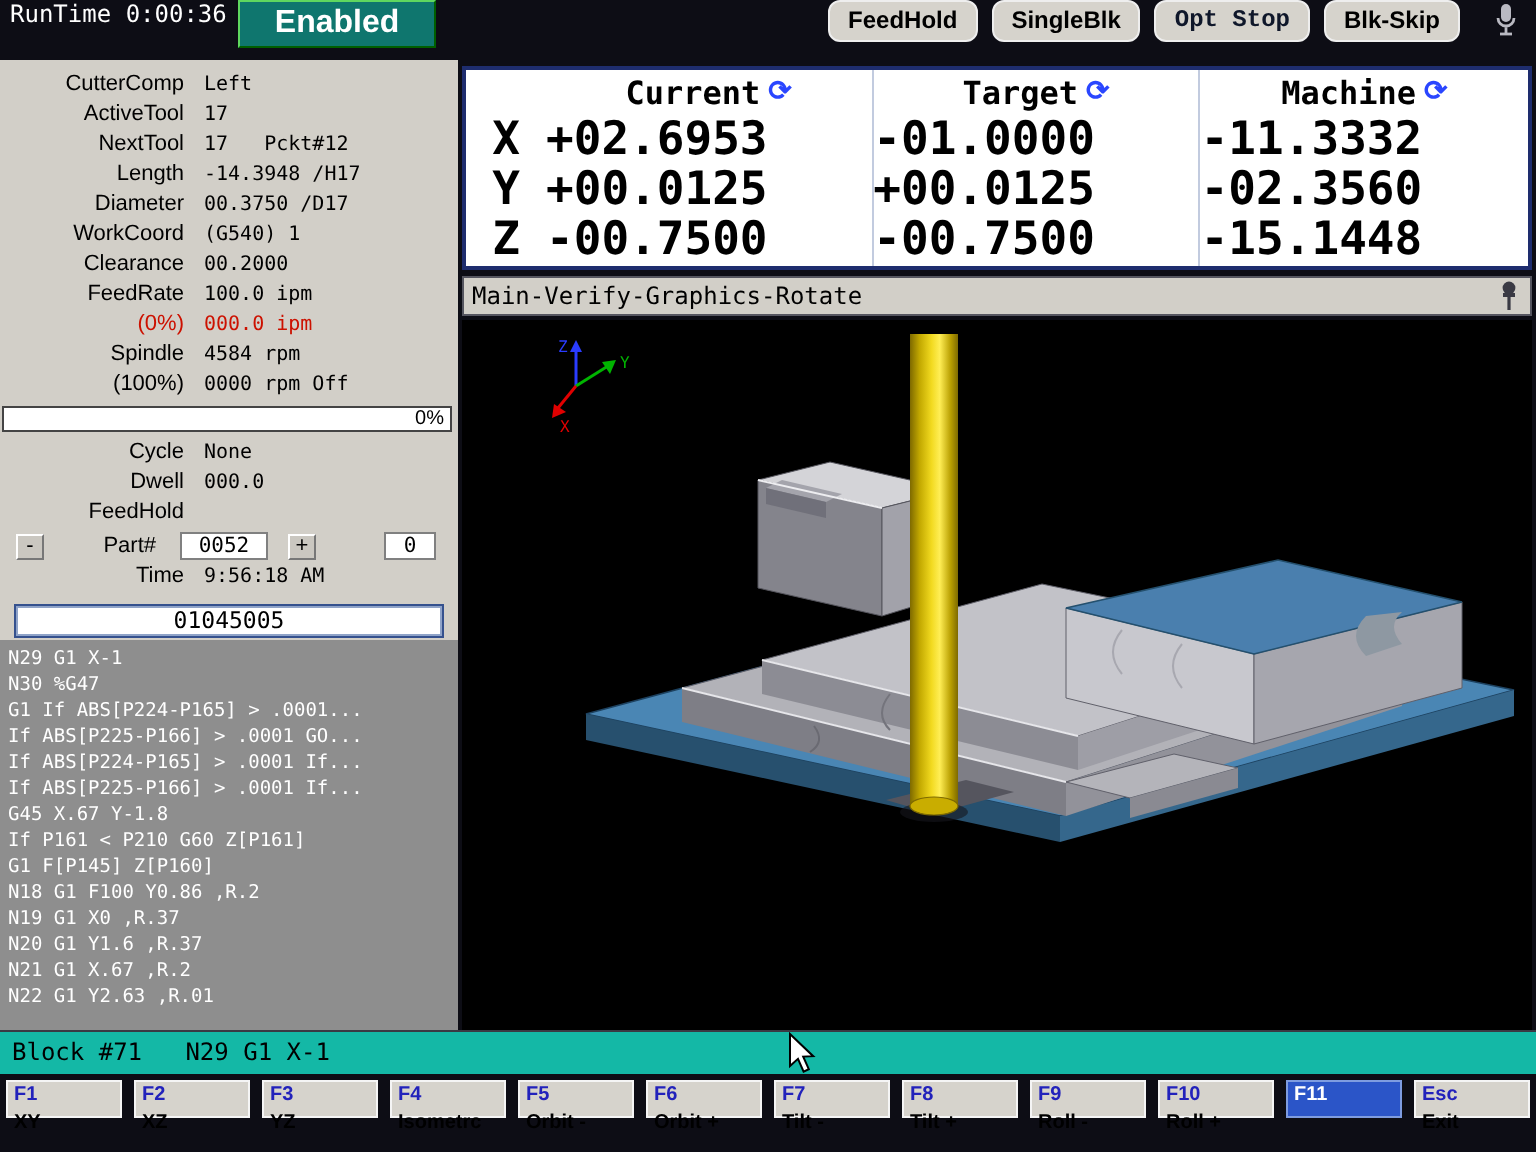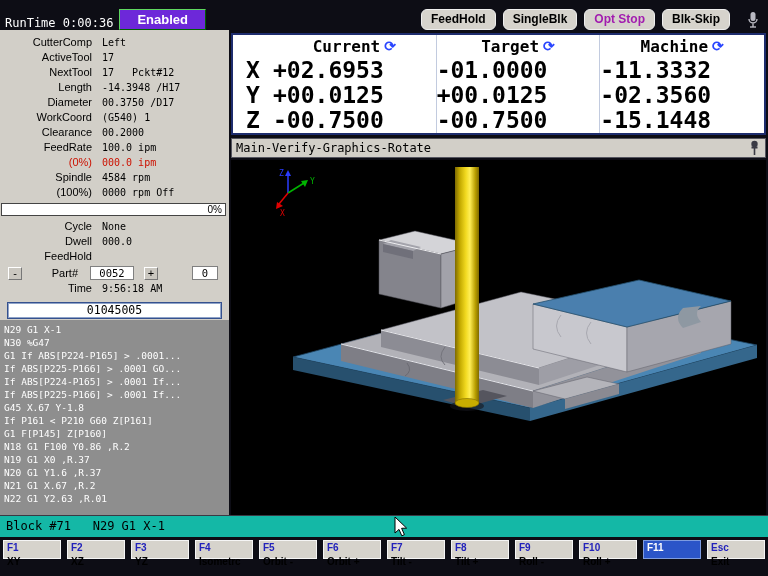--- a/index.html
+++ b/index.html
@@ -1,28 +1,28 @@
 <!DOCTYPE html>
 <html><head>
 <meta charset="utf-8">
 <style>
   *{margin:0;padding:0;box-sizing:border-box;}
   body{width:768px;height:576px;background:#0d0d15;font-family:"Liberation Sans",sans-serif;}
   .app{position:relative;width:768px;height:576px;background:#0d0d15;overflow:hidden;}
 
   
-  .topbar{position:absolute;left:0;top:0;width:768px;height:30px;display:flex;align-items:flex-end;}
+  .topbar{position:absolute;left:0;top:0;width:768px;height:30px;display:flex;align-items:flex-start;}
   .runtime{color:#fff;font-family:"DejaVu Sans Mono",monospace;font-size:12px;margin-left:5px;white-space:pre;}
-  .enabled{margin-left:6px;background:#6d28d9;color:#fff;font-weight:bold;font-size:13px;
+  .enabled{margin-left:6px;background:#0f766e;color:#fff;font-weight:bold;font-size:16px;
            padding:2px 17px;border-top:1px solid #5fd75f;border-left:1px solid #5fd75f;
            border-right:1px solid #005f00;border-bottom:1px solid #005f00;}
   .tb-spacer{flex:1;}
   .tb-btn{margin-left:7px;background:#d6d3cc;border:1px solid #eee;border-radius:6px;color:#000;
           font-weight:bold;font-size:12px;padding:2px 9px;line-height:15px;}
-  .tb-btn.green{color:#a21caf;}
+  .tb-btn.green{color:#0f172a;font-family:Liberation Mono, monospace;}
   .mic{margin:0 8px 0 16px;display:flex;}
 
   
   .left{position:absolute;left:0;top:30px;width:229px;height:485px;background:#d2cfc8;color:#000;}
   .rows{padding-top:5px;}
   .srow{display:flex;height:15px;line-height:15px;}
   .srow .lbl{width:92px;text-align:right;font-size:11px;}
   .srow .val{margin-left:10px;font-size:10px;font-family:"DejaVu Sans Mono",monospace;white-space:pre;}
   .srow.red .lbl,.srow.red .val{color:#cc1100;}
   .loadbar{margin:3px 3px 3px 1px;height:13px;background:#fff;border:1px solid #444;position:relative;}

